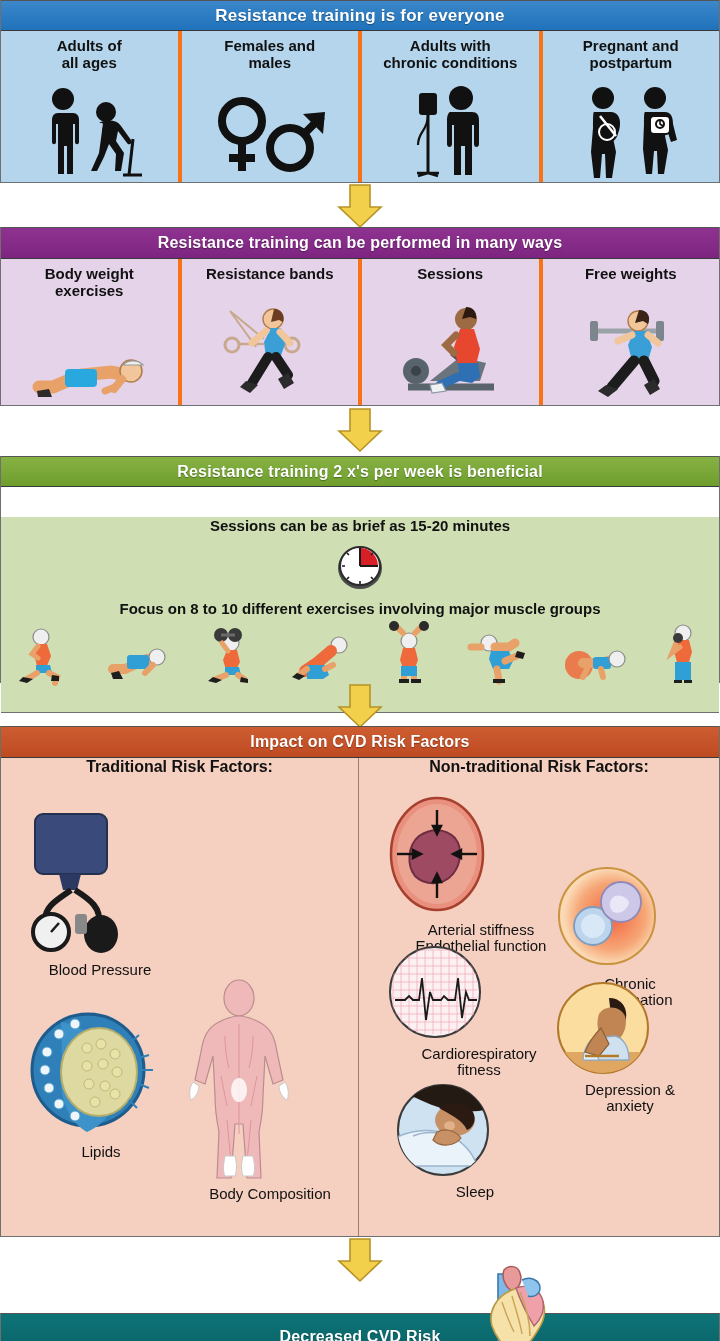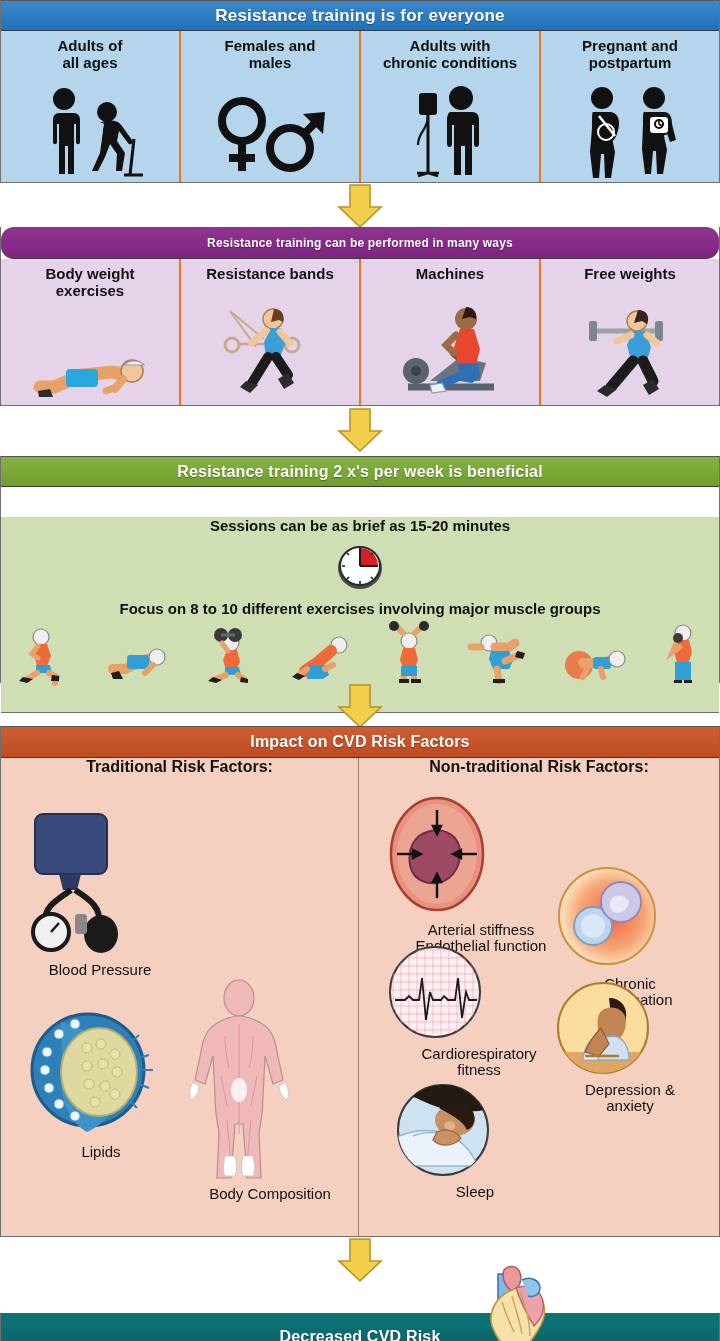--- a/index.html
+++ b/index.html
@@ -14,39 +14,39 @@
               color:#ffffff;font-weight:bold;letter-spacing:.2px;
               text-shadow:0 1px 1px rgba(0,0,0,.35);
               border-top:1px solid #555;border-bottom:1px solid #3a3a3a;}
   .sec-body{position:relative;box-sizing:border-box;width:100%;
             border-bottom:1px solid #6f6f6f;}
 
   
   .cols{display:flex;height:100%;width:100%;box-sizing:border-box;}
   .col{flex:1;position:relative;box-sizing:border-box;
        display:flex;flex-direction:column;align-items:center;
-       border-right:2px solid #f97316;padding-top:6px;}
+       border-right:4px solid #f97316;padding-top:6px;}
   .col:last-child{border-right:none;}
   .col-label{font-weight:bold;font-size:15px;line-height:17px;color:#111;
              text-align:center;white-space:pre-line;}
   .art{flex:1;display:flex;align-items:flex-end;justify-content:center;
        padding-bottom:4px;width:100%;}
 
   
   .arrow{position:absolute;left:50%;transform:translateX(-50%);
          width:46px;height:44px;}
 
   
   #sec1{top:0;height:183px;}
   #sec1 .sec-header{height:31px;background:linear-gradient(#3b87c9,#1f72bb);font-size:17px;}
   #sec1 .sec-body{height:152px;background:#b4d5ec;}
 
   
   #sec2{top:227px;height:179px;}
-  #sec2 .sec-header{height:32px;background:linear-gradient(#8f3391,#7d2480);font-size:12px;border-radius:13px;}
+  #sec2 .sec-header{height:32px;background:linear-gradient(#8f3391,#7d2480);font-size:16px;}
   #sec2 .sec-body{height:147px;background:#e4d3e9;}
 
   
   #sec3{top:456px;height:227px;}
   #sec3 .sec-header{height:31px;background:linear-gradient(#86b243,#6f9e2d);font-size:16px;}
   #sec3 .sec-body{height:196px;background:#cfdfb3;}
   .s3-line{text-align:center;font-weight:bold;color:#111;}
   .s3-line1{font-size:15px;margin-top:30px;}
   .s3-line2{font-size:15px;margin-top:8px;}
   .clockwrap{display:flex;justify-content:center;margin-top:6px;}
@@ -195,21 +195,21 @@
               <path d="M55 27h10l4 16-5 14H50l-2-16z" fill="#3a9fd6"></path>
               <path d="M50 30l-14 12M64 31l10 11" stroke="#f0c69a" stroke-width="7" fill="none" stroke-linecap="round"></path>
               <path d="M52 56l-16 26M60 56l12 18" stroke="#1c1c1c" stroke-width="10" fill="none" stroke-linecap="round"></path>
               <path d="M30 80l-6 6 10 6 8-8z" fill="#2b2b2b"></path>
               <path d="M72 72l6 10-10 6-6-10z" fill="#2b2b2b"></path>
             </svg>
           </div>
         </div>
 
         <div class="col">
-          <div class="col-label">Machines</div>
+          <div class="col-label">Sessions</div>
           <div class="art">
             <svg width="120" height="100" viewBox="0 0 120 100">
               <path d="M18 86h86" stroke="#58636b" stroke-width="7" fill="none"></path>
               <circle cx="26" cy="70" r="13" fill="#59636b"></circle>
               <circle cx="26" cy="70" r="5" fill="#3a4349"></circle>
               <path d="M40 80l30-24 26 6-6 18z" fill="#6a747c"></path>
               <path d="M60 54l18-16 10 8-16 18z" fill="#4e575e"></path>
               <circle cx="76" cy="18" r="11" fill="#9c6a43"></circle>
               <path d="M76 6c8 0 11 6 10 12l-6-2-8 2z" fill="#2c1a10"></path>
               <path d="M70 28h14l6 20-4 16H68l-4-18z" fill="#e8472f"></path>

